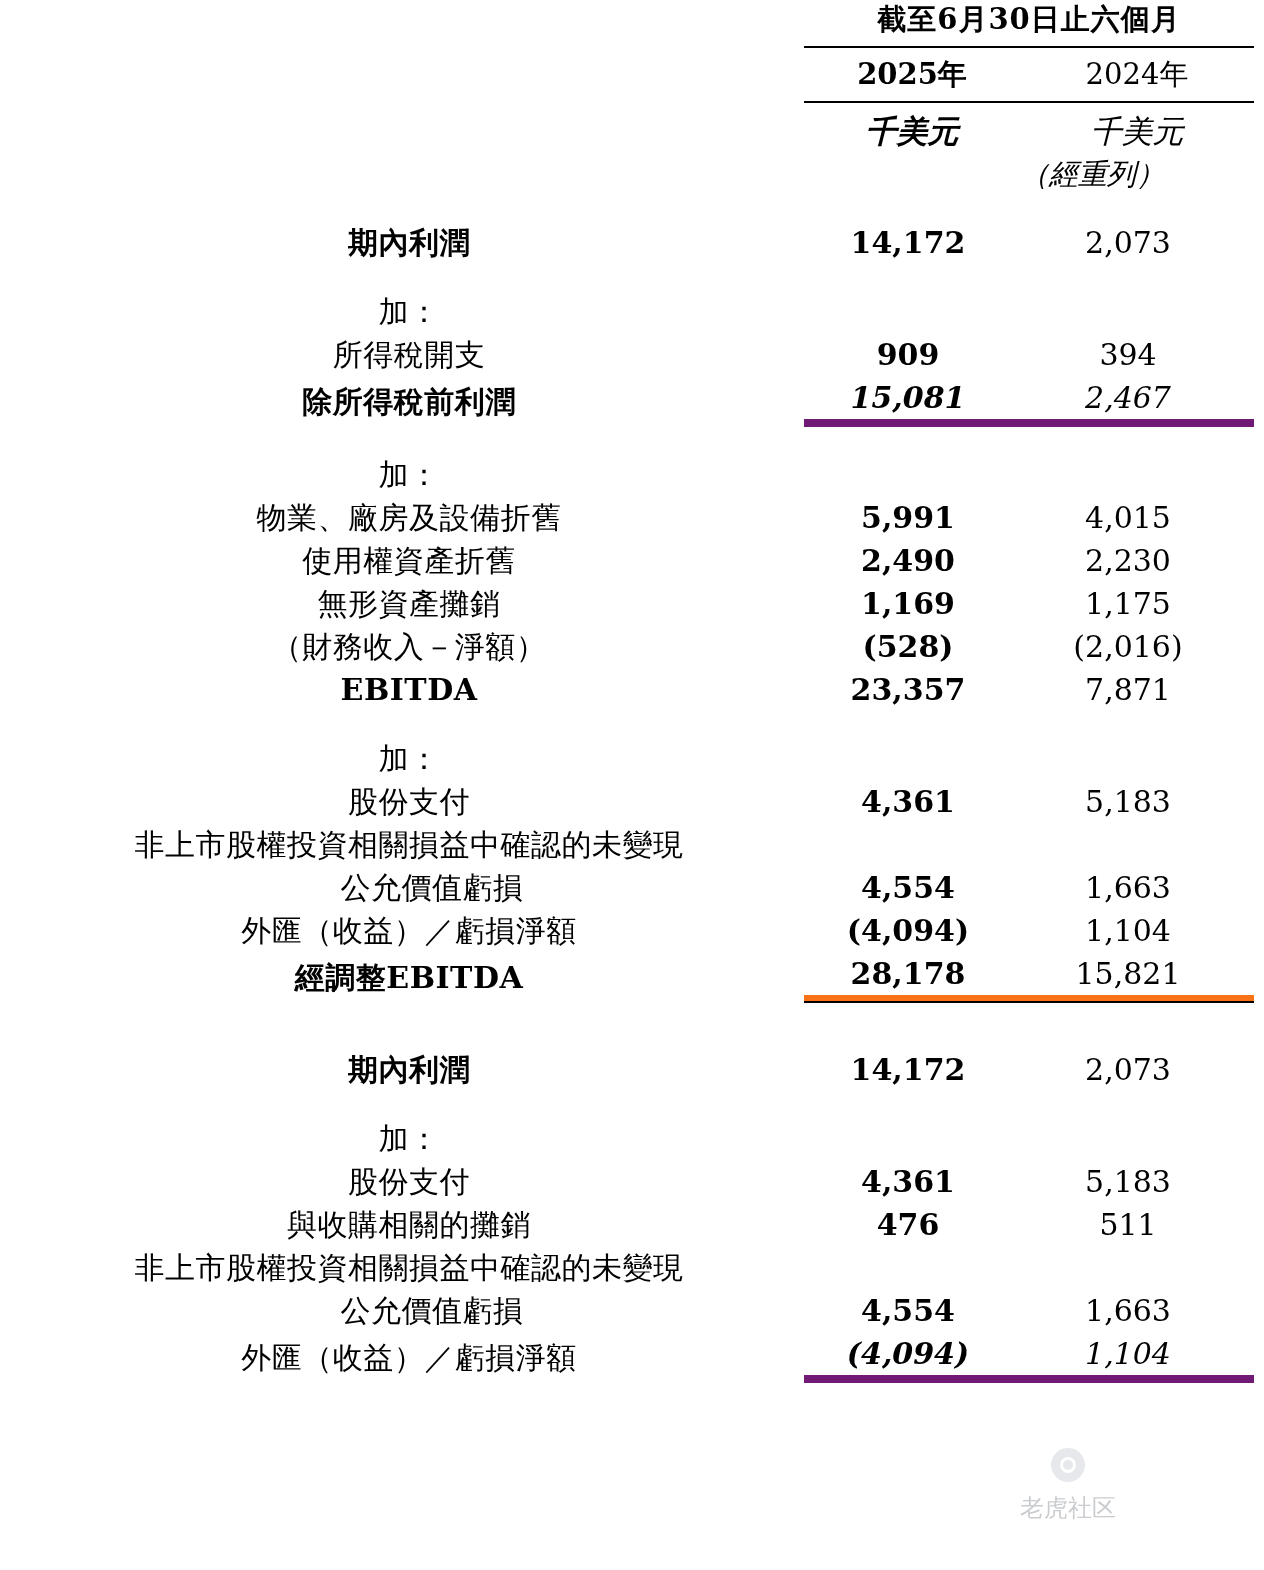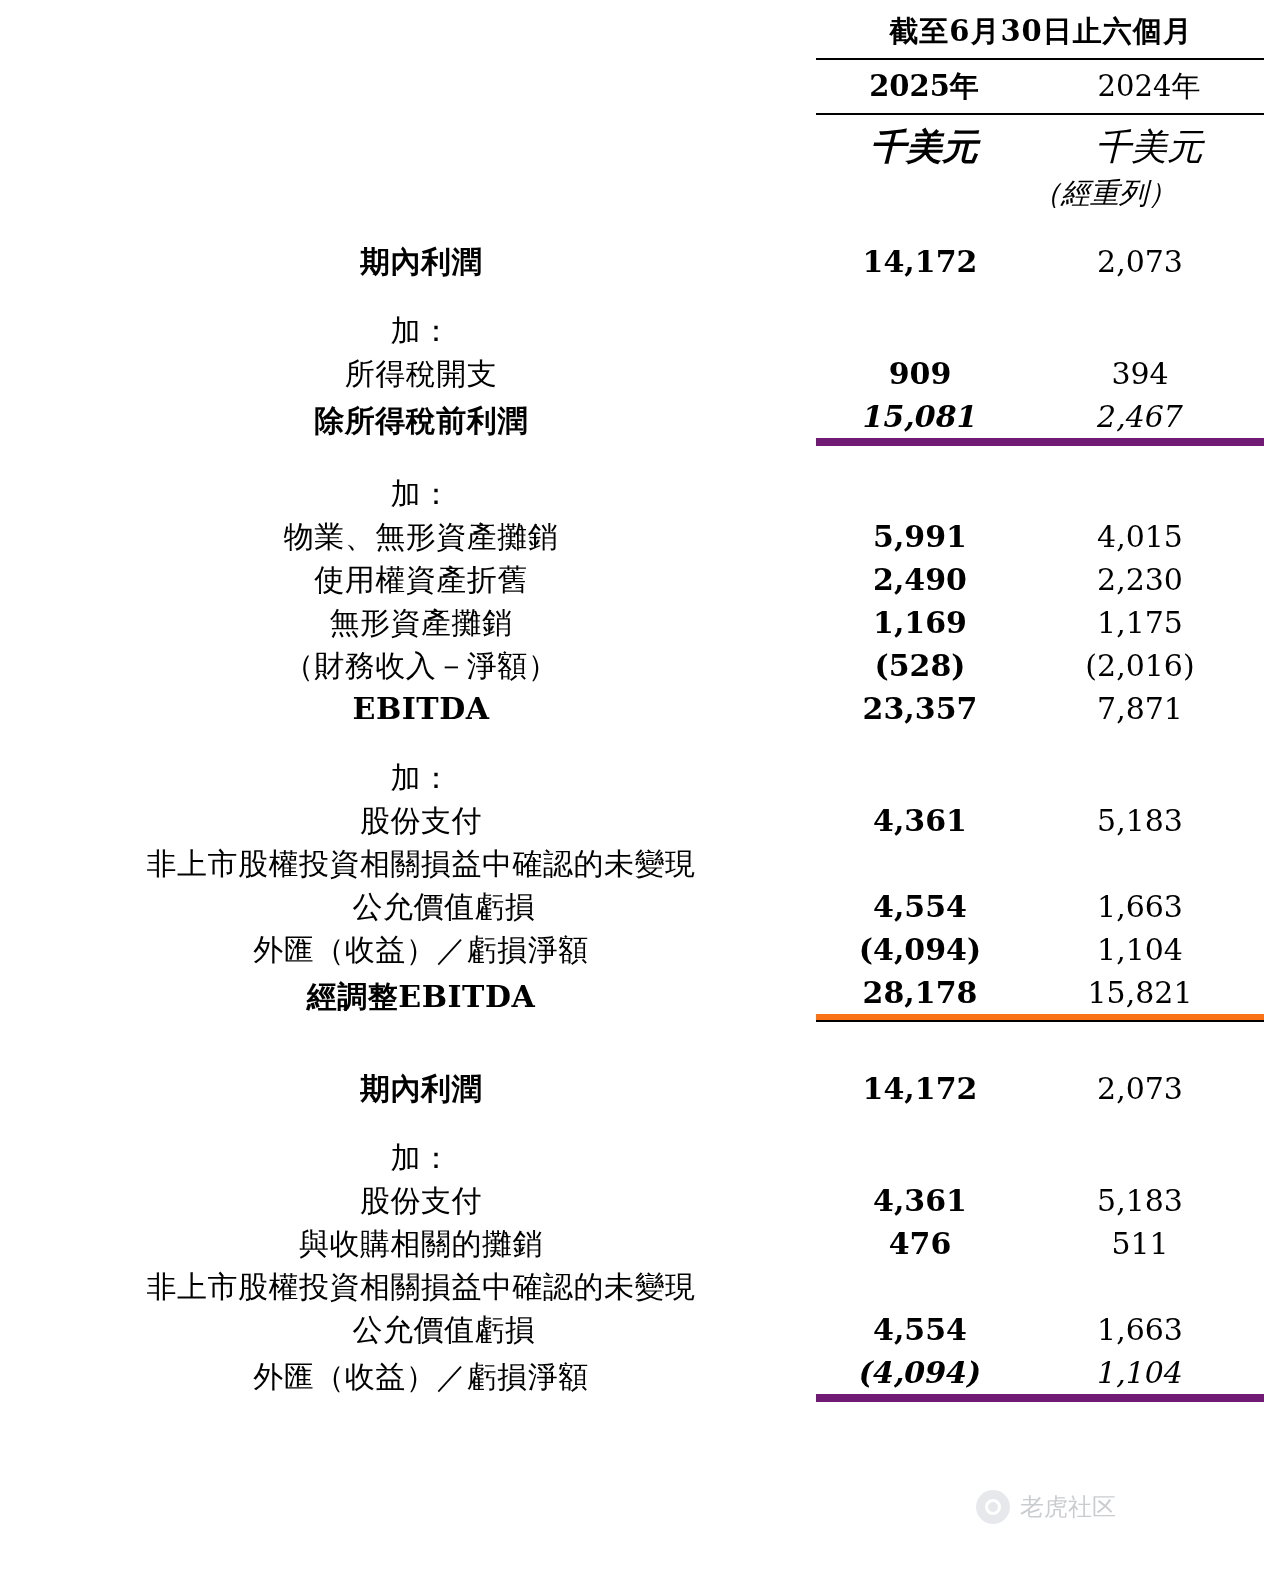--- a/index.html
+++ b/index.html
@@ -12,21 +12,21 @@
     height: 1570px;
     position: relative;
     font-family: "DejaVu Serif", "Liberation Serif", serif;
     color: #000000;
     overflow: hidden;
   }
   .sheet {
     position: relative;
     width: 1136px;
     height: 1570px;
-    padding: 12px;
+    padding: 0;
     box-sizing: border-box;
   }
   table.fin {
     border-collapse: collapse;
     width: 1240px;
     margin-left: 14px;
     table-layout: fixed;
   }
   col.c-label { width: 790px; }
   col.c-2025  { width: 216px; }
@@ -66,21 +66,21 @@
     letter-spacing: 1px;
   }
   .hdr-year {
     font-size: 29px;
     text-align: center;
     padding-top: 7px;
     padding-bottom: 6px;
   }
   .hdr-year.y2025 { font-weight: bold; }
   .hdr-unit {
-    font-size: 36px;
+    font-size: 31px;
     text-align: center;
     padding-top: 8px;
     font-style: italic;
     font-family: "DejaVu Serif", "Liberation Serif", serif;
   }
   .hdr-unit.u2025 { font-weight: bold; }
   .hdr-restate {
     font-size: 29px;
     text-align: left;
     font-style: italic;
@@ -108,20 +108,21 @@
     position: absolute;
     right: 20px;
     bottom: 46px;
     display: flex;
     align-items: center;
     gap: 10px;
     opacity: 0.45;
     font-family: "DejaVu Sans", "Liberation Sans", sans-serif;
     font-size: 24px;
     color: #8a8f96;
+    flex-direction: column;
   }
   .wm-badge {
     width: 34px; height: 34px;
     border-radius: 50%;
     background: #c9ced6;
     display: inline-block;
     position: relative;
   }
   .wm-badge::before {
     content: "";
@@ -202,21 +203,21 @@
           <td colspan="3"></td>
         </tr>
 
       <tr>
         <td class="label">加：</td>
         <td class="num col2025"></td>
         <td class="num col2024"></td>
       </tr>
 
       <tr>
-        <td class="label">物業、無形資產攤銷</td>
+        <td class="label">物業、廠房及設備折舊</td>
         <td class="num col2025 b">5,991</td>
         <td class="num col2024">4,015</td>
       </tr>
       <tr>
         <td class="label">使用權資產折舊</td>
         <td class="num col2025 b">2,490</td>
         <td class="num col2024">2,230</td>
       </tr>
       <tr>
         <td class="label">無形資產攤銷</td>

